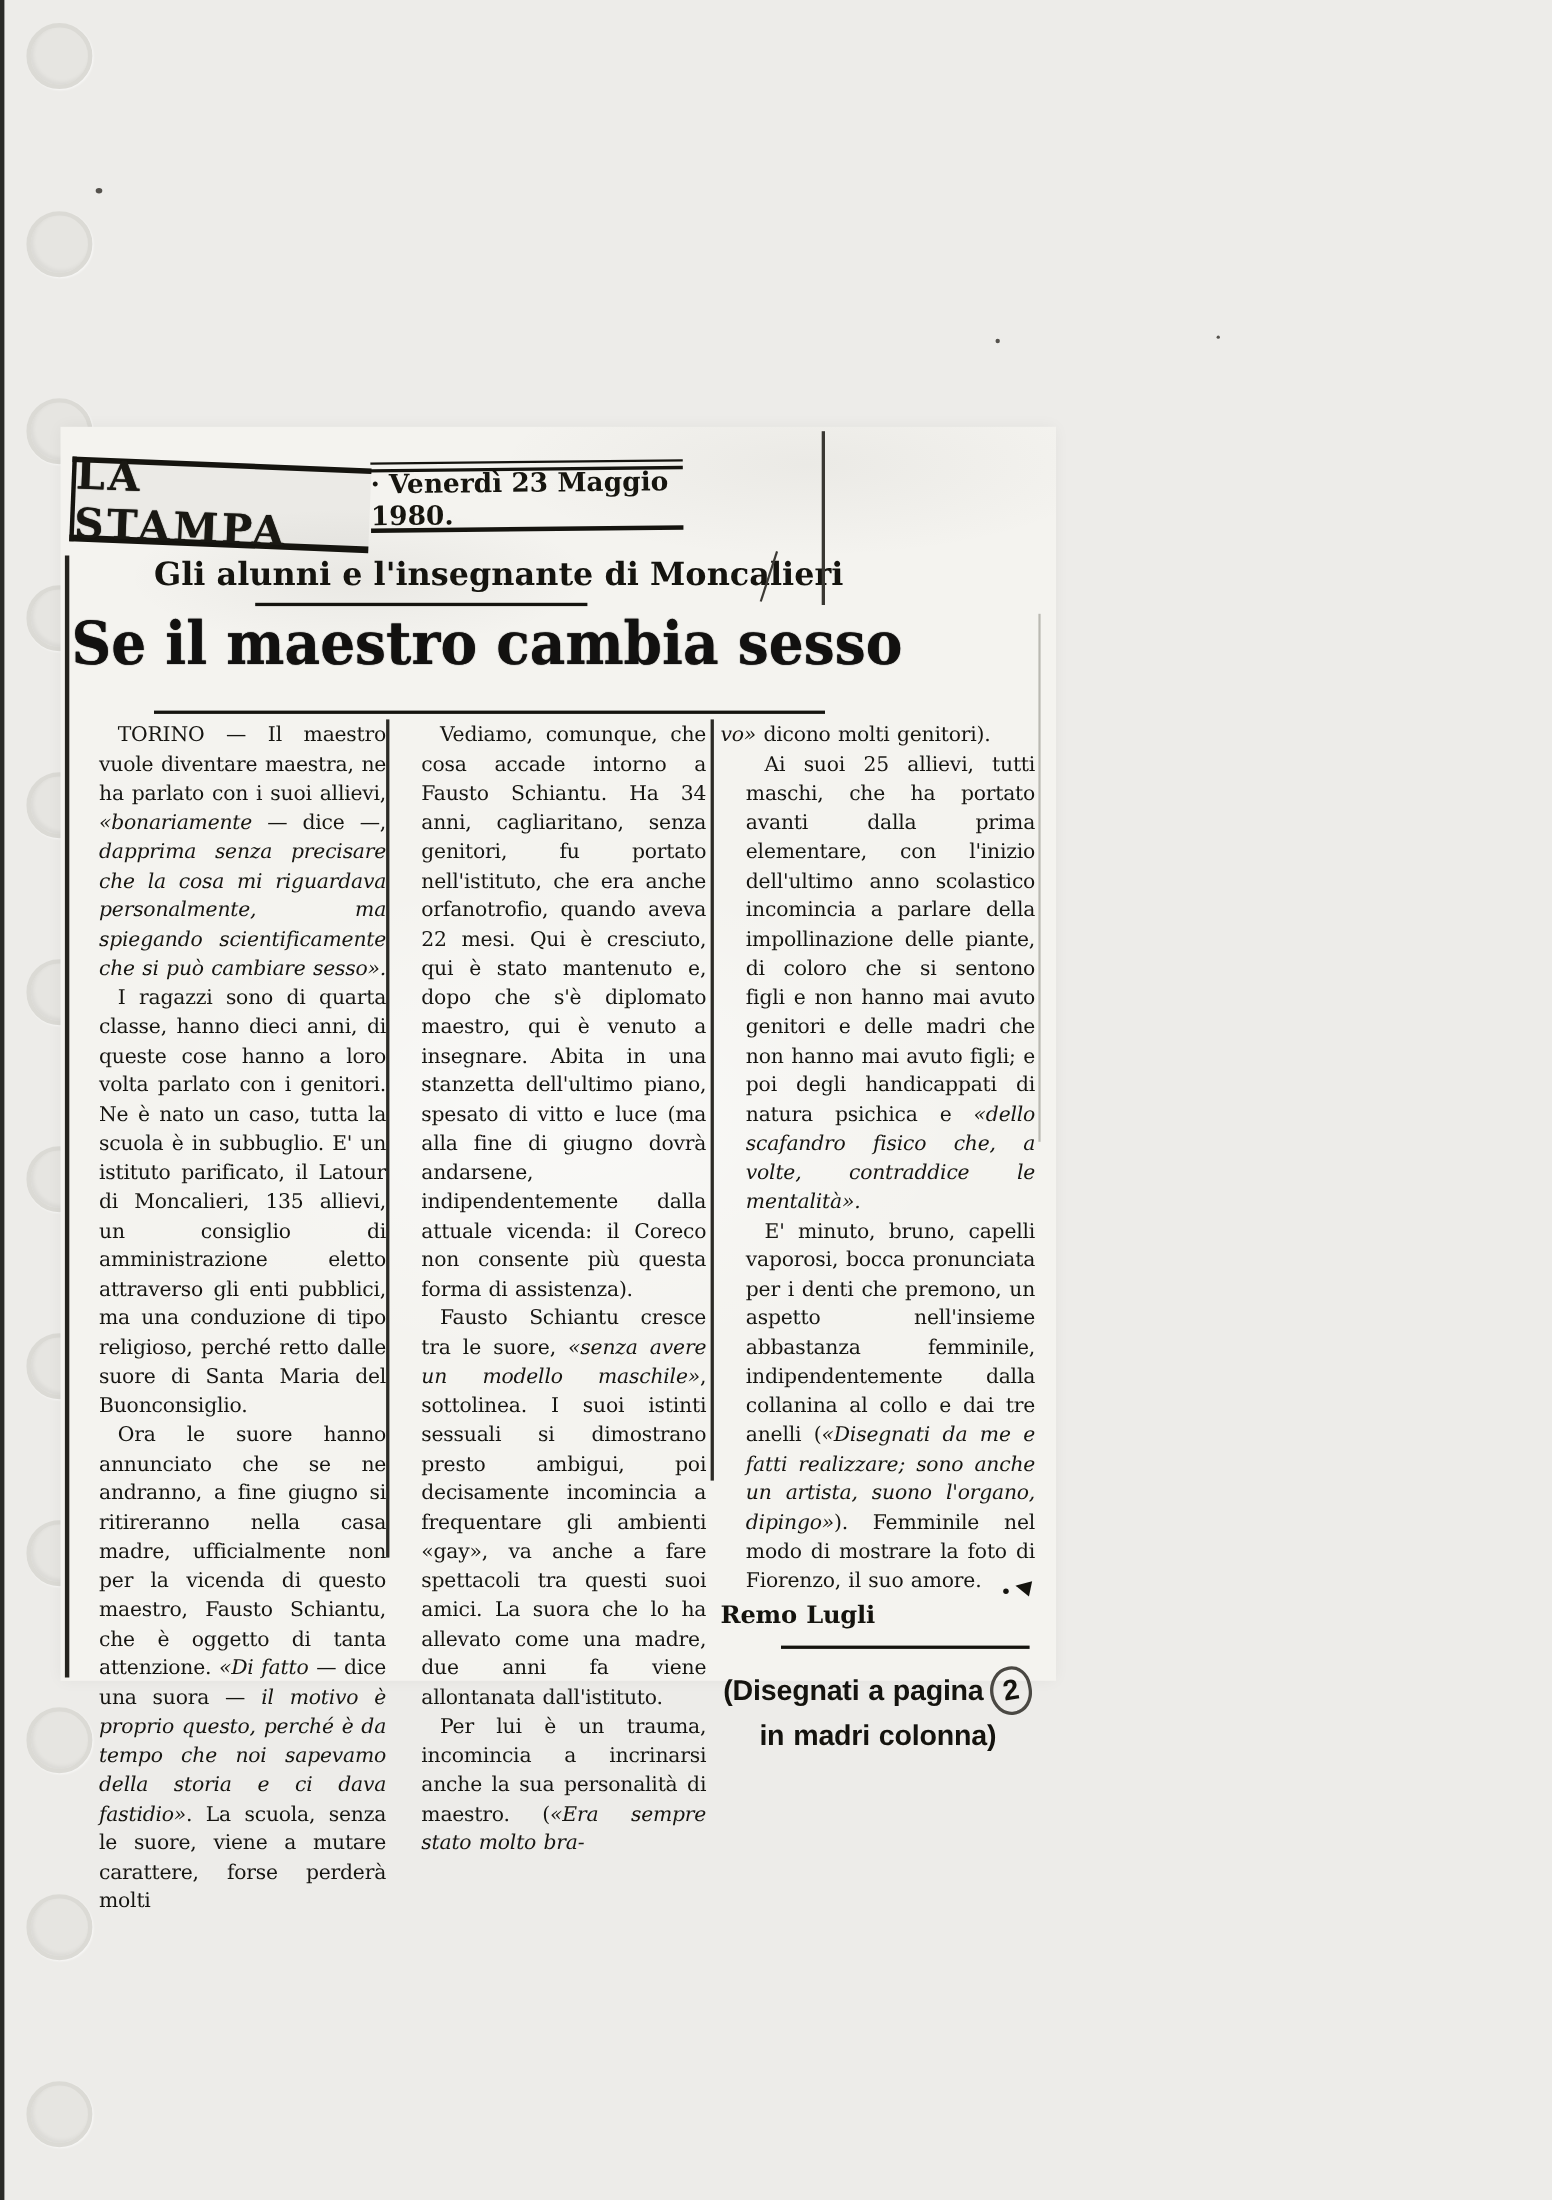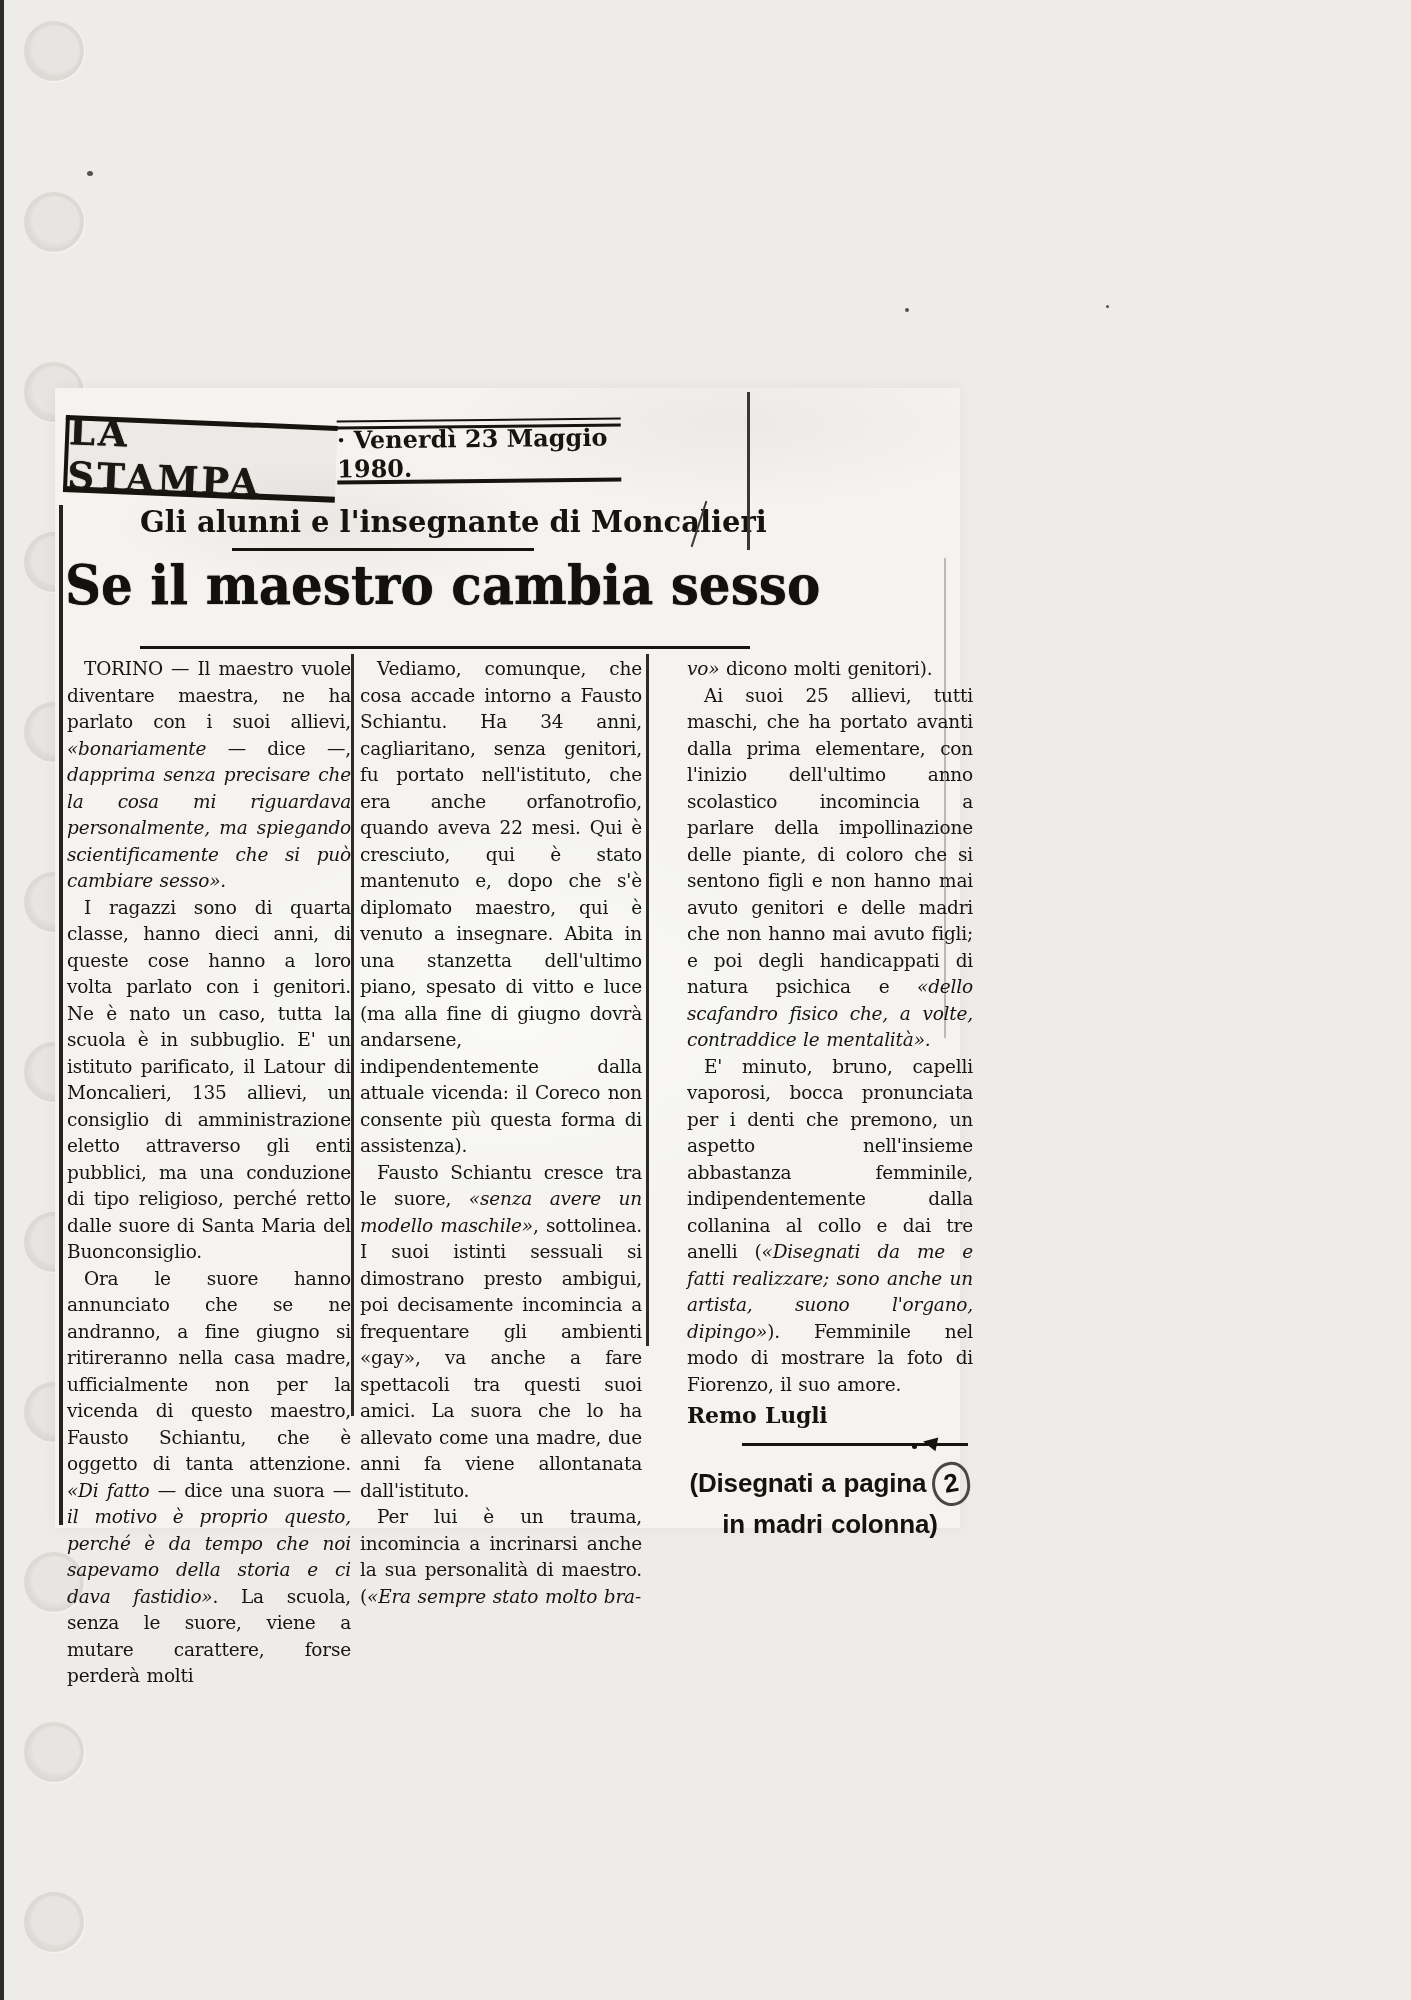--- a/index.html
+++ b/index.html
@@ -80,23 +80,23 @@
   .v-right-col3{position:absolute;left:889px;top:170px;width:2px;height:480px;background:#8a8880;opacity:.55;}
 
   
   .col{
     position:absolute;top:268px;width:284px;
     font-size:18.5px;line-height:26.5px;color:#161511;
     text-align:justify;letter-spacing:-0.2px;word-spacing:1px;
   }
   .col1{left:12px;}
   .col2{left:305px;width:282px;}
-  .col3{left:632px;width:286px;}
+  .col3{left:600px;width:286px;}
   .para{margin:0;}
-  .para.ind{text-indent:17px;}
+  .para.ind{text-indent:17px;margin-left:23px;}
   .it{font-style:italic;}
 
   .signature{
     padding-right:14px;font-weight:bold;font-size:22px;margin-top:4px;color:#14130e;
   }
   .sig-rule{margin:14px 0 16px 55px;width:226px;height:3px;background:#15140f;}
   .continua{
     font-family:"Liberation Sans", sans-serif;font-weight:bold;
     font-size:26px;line-height:36px;text-align:center;color:#14130e;
     text-indent:0;

